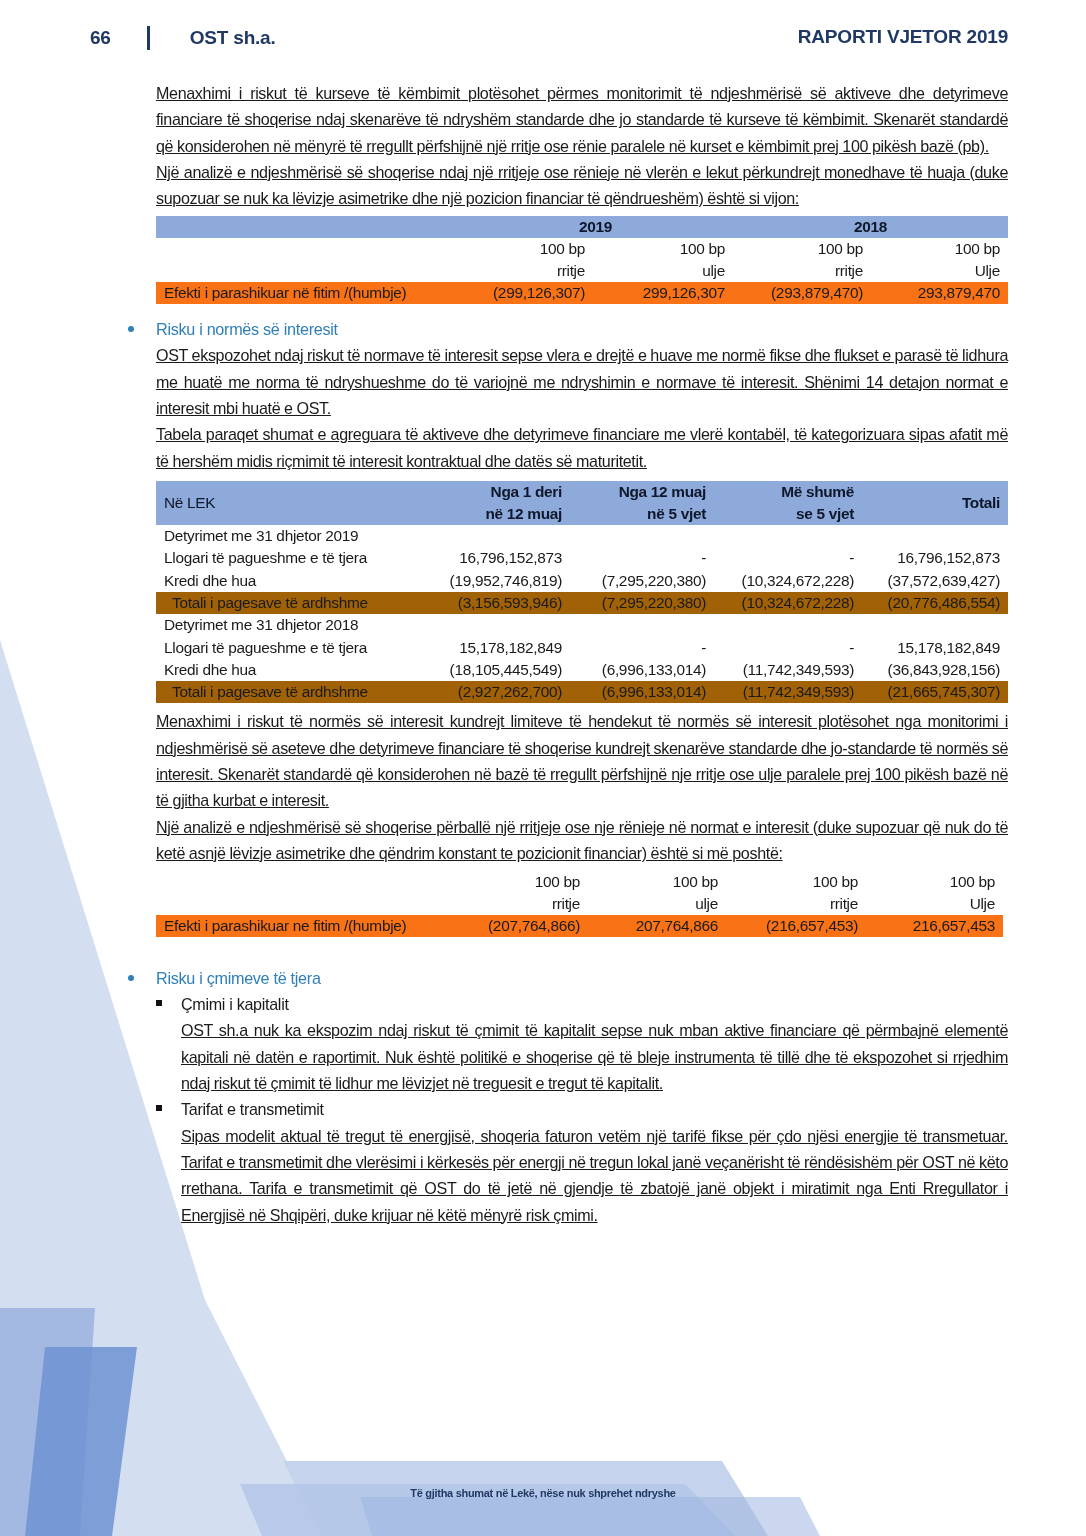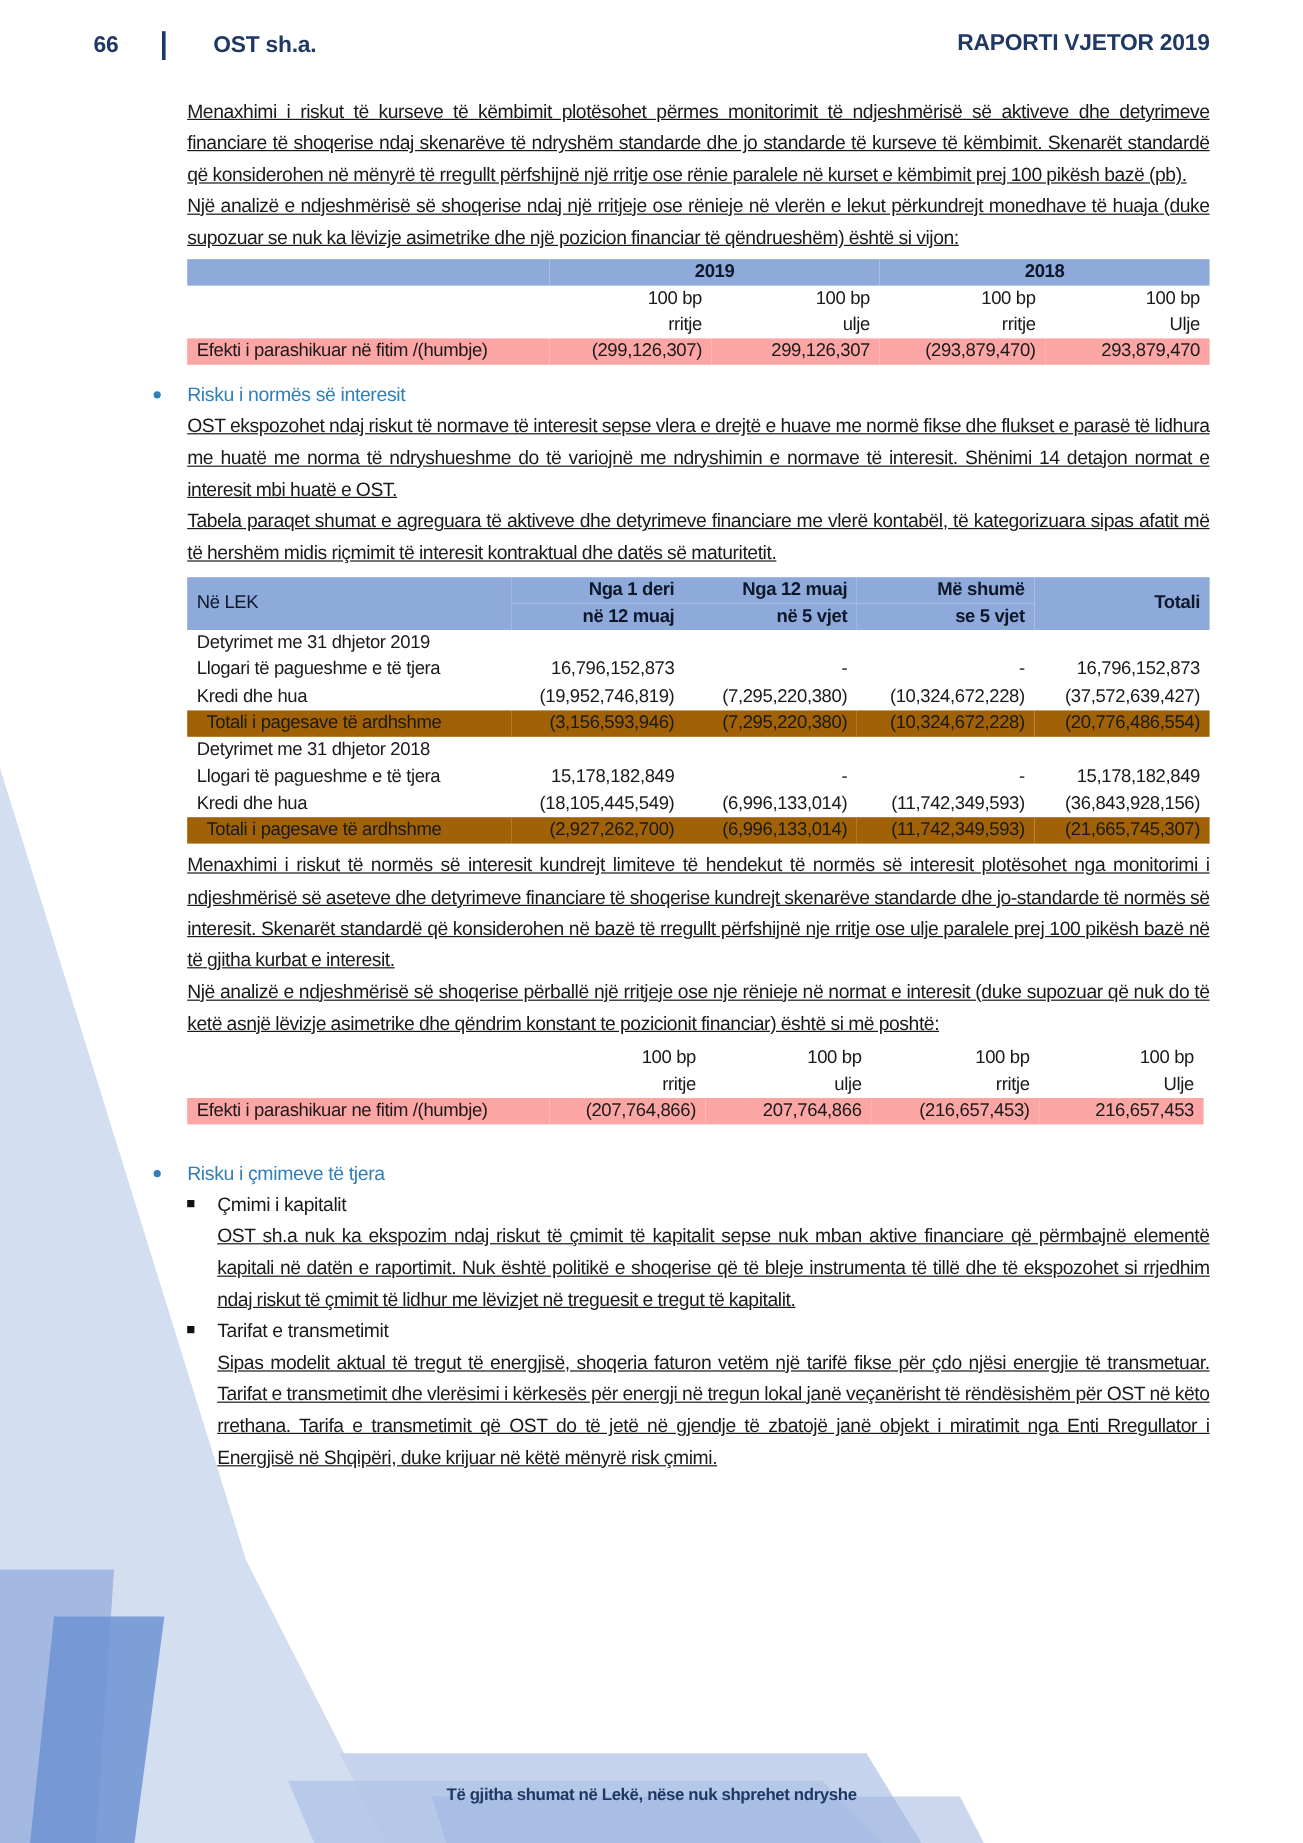--- a/index.html
+++ b/index.html
@@ -7,54 +7,54 @@
     width: 1086px; height: 1536px; position: relative; overflow: hidden;
     background: #ffffff;
     font-family: "Liberation Sans", sans-serif;
     color: #1a1a1a;
   }
   .deco { position: absolute; left: 0; top: 0; width: 1086px; height: 1536px; z-index: 0; }
   .page { position: absolute; left: 0; top: 0; width: 1086px; height: 1536px; z-index: 1; }
 
   .hdr { position: absolute; top: 26px; left: 78px; right: 78px; height: 30px;
     color: #1f3864; font-weight: bold; font-size: 19px; letter-spacing: -0.2px; }
-  .hdr .left { position: absolute; left: 0; top: 0; display: flex; align-items: center; gap: 28px; }
+  .hdr .left { position: absolute; left: 12px; top: 0; display: flex; align-items: center; gap: 28px; }
   .hdr .pno { }
   .hdr .bar { display: inline-block; width: 3px; height: 24px; background: #1f3864; margin: 0 12px 0 8px; }
   .hdr .right { position: absolute; right: 0; top: 0; }
 
   .content { position: absolute; left: 156px; width: 852px; top: 80px; }
   p.body { margin: 0; font-size: 16.1px; line-height: 26.3px; text-align: justify; letter-spacing: -0.35px; word-spacing: -0.3px; text-decoration: underline; }
 
   table { border-collapse: collapse; width: 100%; font-size: 15.4px; letter-spacing: -0.3px; }
   td { padding: 0 8px; white-space: nowrap; }
   .num { text-align: right; }
   .hdrrow td { background: #8eaadb; font-weight: bold; color: #0f172a; }
-  .shade td { background: #fca5a5; }
+  .shade td { background: #f97316; }
   .total td { background: #a16207; font-weight: normal; padding-left: 16px; }
   .bold td { font-weight: normal; }
 
   .t1 { margin-top: 5px; }
   .t1 td { height: 22px; }
   .t2 { margin-top: 7px; }
   .t2 td { height: 22.3px; }
   .t2 .hdrrow td { height: 22px; }
   .t3 { margin-top: 5px; }
   .t3 td { height: 22px; }
 
   .section { position: relative; margin-top: 10px; }
   .bullet { position: absolute; left: -28px; top: 10px; width: 6px; height: 6px; border-radius: 50%; background: #2f7fb8; }
   .sec-title { color: #2f7fb8; font-size: 16.2px; line-height: 26px; letter-spacing: -0.3px; }
 
   .sub { position: relative; padding-left: 25px; }
   .sq { position: absolute; left: 0; top: 9px; width: 6px; height: 6px; background: #111; }
   .sub-title { font-size: 16.1px; line-height: 26.3px; letter-spacing: -0.3px; }
 
   .footer-text { position: absolute; left: 0; width: 1086px; top: 1487px; text-align: center;
-    color: #1f3864; font-weight: bold; font-size: 14px; letter-spacing: -0.3px; z-index: 2; }
+    color: #1f3864; font-weight: bold; font-size: 11px; letter-spacing: -0.3px; z-index: 2; }
 </style>
 </head>
 <body>
 
 <svg class="deco" viewBox="0 0 1086 1536" preserveAspectRatio="none">
   <polygon points="0,640 0,1536 325,1536 205,1300" fill="#d3def1"></polygon>
   <polygon points="0,1308 95,1308 80,1536 0,1536" fill="#9bb3df" opacity="0.85"></polygon>
   <polygon points="45,1347 137,1347 112,1536 25,1536" fill="#6f93d2" opacity="0.85"></polygon>
   <polygon points="283,1461 722,1461 768,1536 322,1536" fill="#c5d3ec"></polygon>
   <polygon points="240,1484 685,1484 735,1536 262,1536" fill="#b3c6e8" opacity="0.85"></polygon>

